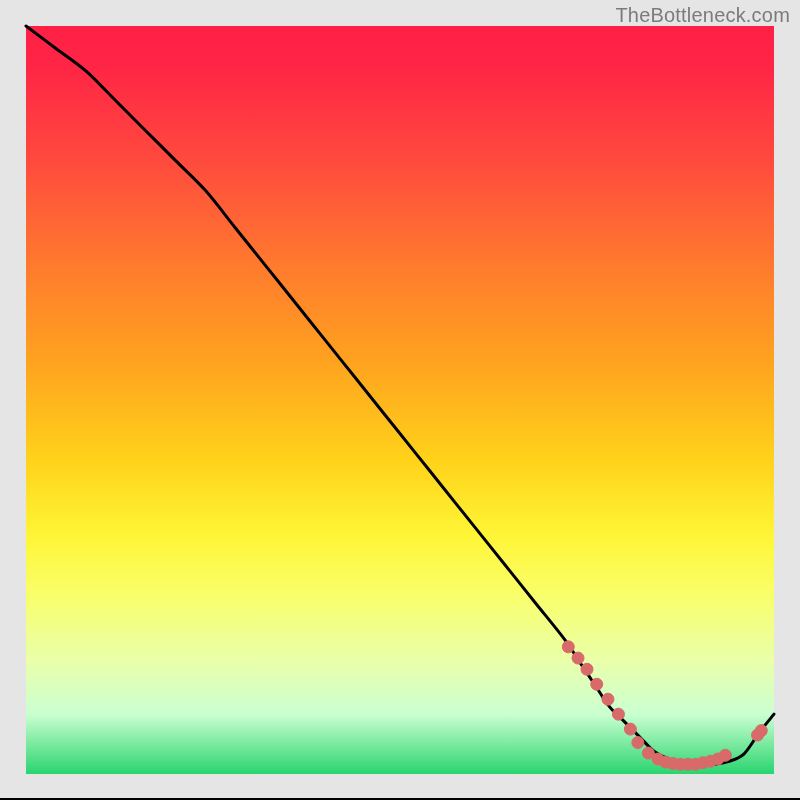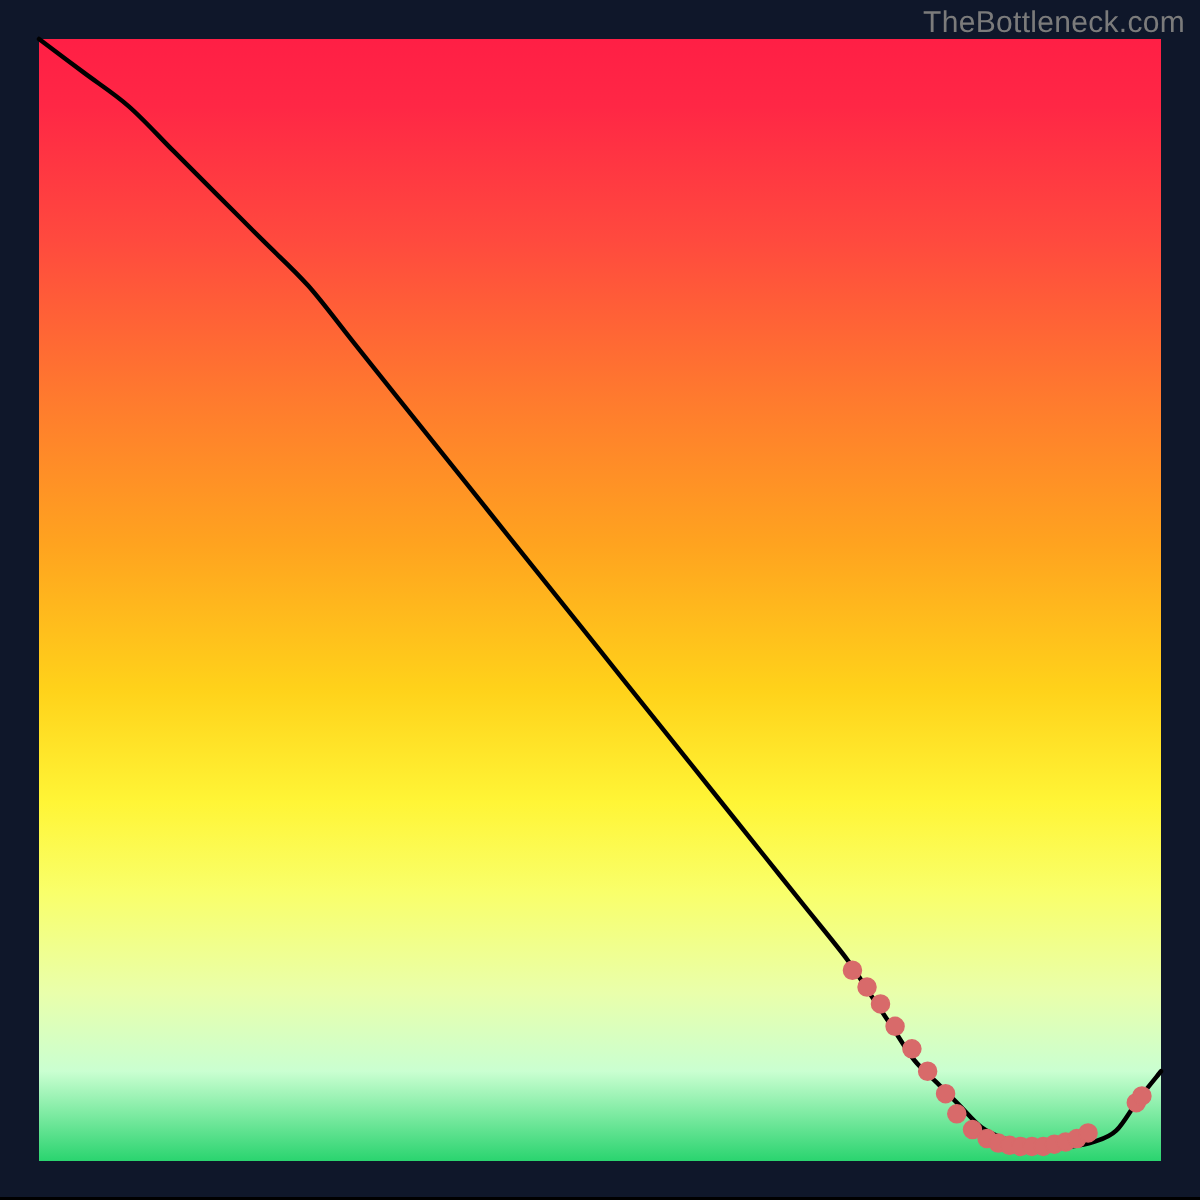--- a/index.html
+++ b/index.html
@@ -8,21 +8,21 @@
     width: 800px;
     height: 800px;
     background: #000;
     overflow: hidden;
     font-family: Arial, Helvetica, sans-serif;
   }
   .stage {
     position: relative;
     width: 800px;
     height: 798px;
-    background: #0f172a;
+    background: #e5e5e5;
   }
   .plot-frame {
     position: absolute;
     left: 26px;
     top: 26px;
     width: 748px;
     height: 748px;
     background: linear-gradient(
       to bottom,
       #ff1f45 0%,

